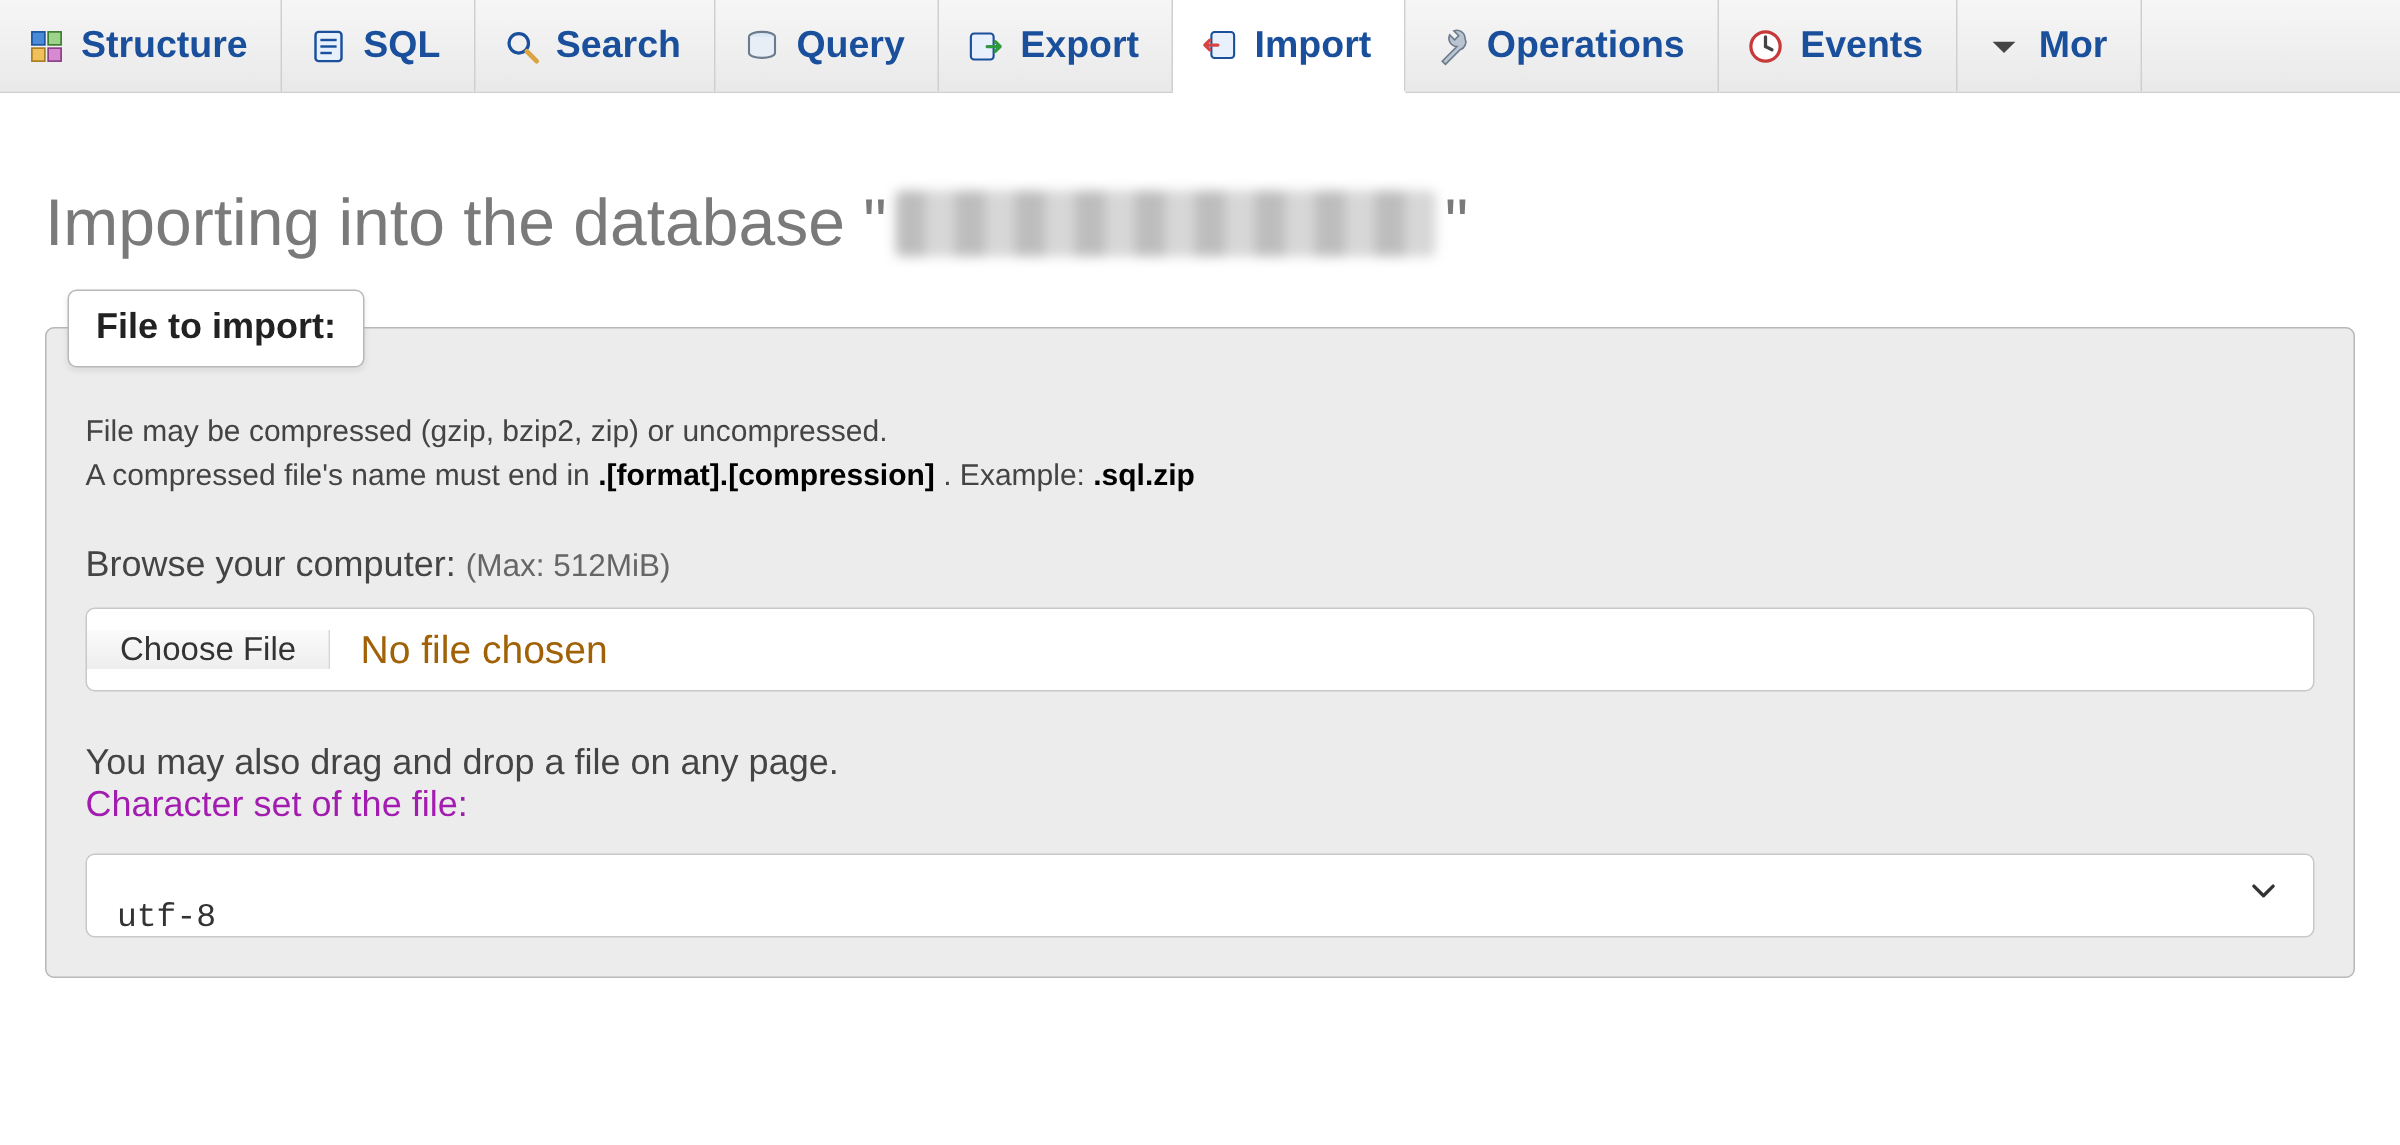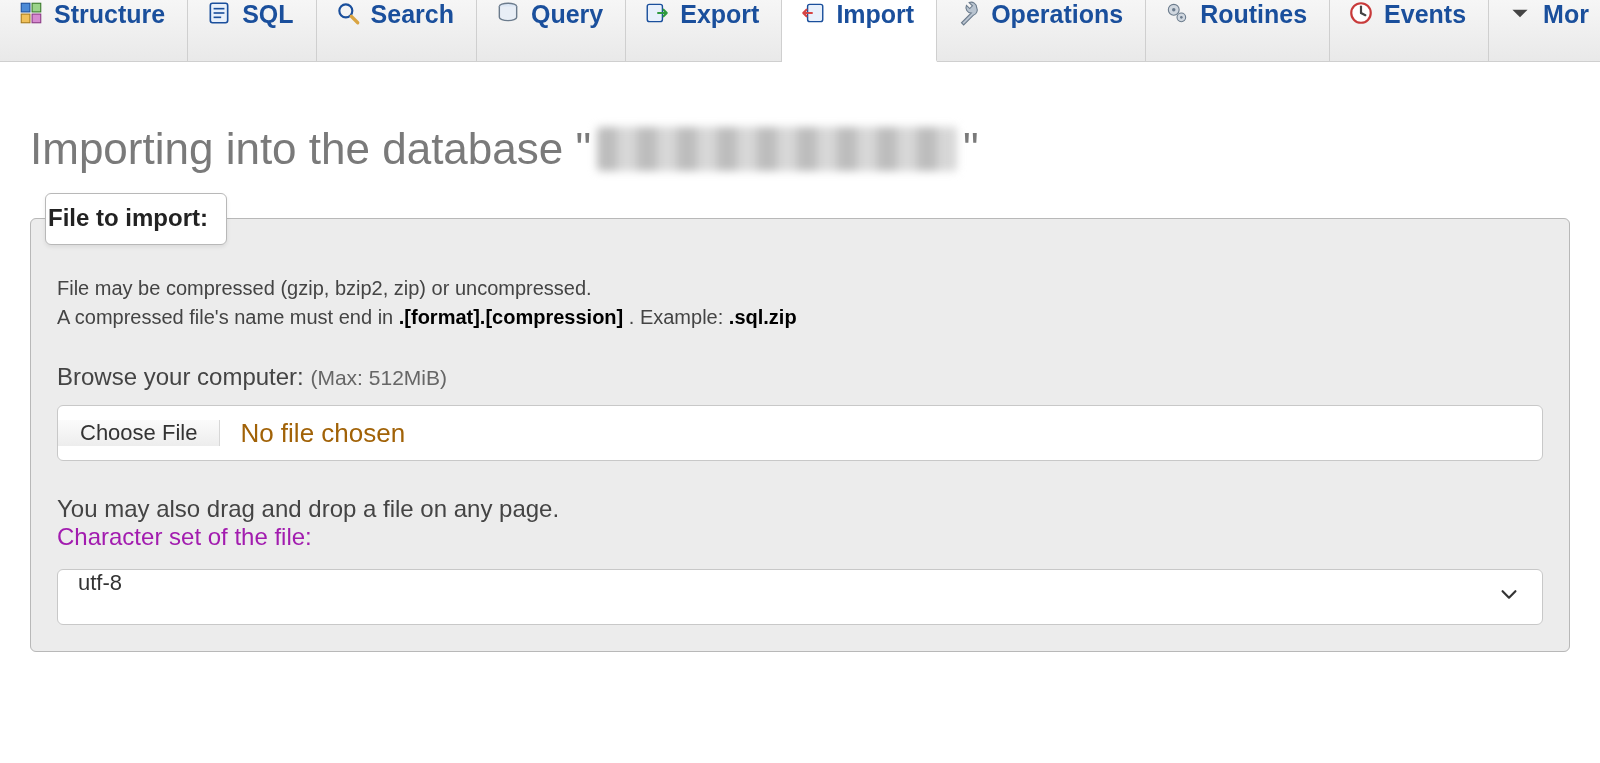--- a/index.html
+++ b/index.html
@@ -15,21 +15,21 @@
   
   .tabbar {
     display: flex;
     align-items: stretch;
     height: 62px;
     background: linear-gradient(#f6f6f6, #e9e9e9);
     border-bottom: 1px solid #cfcfcf;
   }
   .tab {
     display: flex;
-    align-items: flex-start;
+    align-items: center;
     gap: 10px;
     padding: 0 22px 0 18px;
     border-right: 1px solid #cfcfcf;
     font-size: 25px;
     font-weight: 700;
     color: #1a4f9c;
     cursor: pointer;
     white-space: nowrap;
   }
   .tab.active {
@@ -66,21 +66,21 @@
     border-radius: 6px;
     background: #ececec;
     padding: 58px 26px 26px 26px;
   }
   fieldset.file-to-import legend {
     position: absolute;
     top: -26px; left: 14px;
     background: #ffffff;
     border: 1px solid #b8b8b8;
     border-radius: 6px;
-    padding: 10px 18px 12px 2px;
+    padding: 10px 18px 12px 18px;
     font-size: 24px;
     font-weight: 700;
     color: #222;
     box-shadow: 0 2px 4px rgba(0,0,0,0.08);
   }
 
   .para {
     font-size: 20px;
     color: #444;
     margin-bottom: 6px;
@@ -123,25 +123,26 @@
 
   .drag-text { font-size: 24px; color: #444; }
 
   .charset-label { font-size: 24px; color: #a21caf; margin-bottom: 18px; }
   .charset-select {
     position: relative;
     background: #ffffff;
     border: 1px solid #c8c8c8;
     border-radius: 6px;
     height: 56px;
-    display: flex; align-items: flex-start;
+    display: flex; align-items: flex-end;
     padding: 0 20px;
     font-size: 22px;
     color: #333;
     cursor: pointer;
+    font-family: Liberation Mono, monospace;
   }
   .charset-select .chev {
     position: absolute; right: 22px; top: 50%; transform: translateY(-50%);
   }
 
   
   .chev svg { width: 22px; height: 22px; }
 </style>
 </head>
 <body>
@@ -214,31 +215,20 @@
 
   <div class="tab">
     <span class="icon">
       <svg viewBox="0 0 24 24">
           <path d="M20 7a5 5 0 0 0-6.9-4.6l3 3-2.5 2.5-3-3A5 5 0 0 0 15 12l-9 9 2 2 9-9a5 5 0 0 0 3-7z" fill="#b9c4d0" stroke="#6b7b8c" stroke-width="1"></path>
         </svg>
     </span>
     <span>Operations</span>
   </div>
 
-  <div class="tab">
-    <span class="icon">
-      <svg viewBox="0 0 24 24">
-          <circle cx="9" cy="9" r="5" fill="#d0d7df" stroke="#6b7b8c"></circle>
-          <circle cx="16" cy="16" r="4" fill="#d0d7df" stroke="#6b7b8c"></circle>
-          <circle cx="9" cy="9" r="1.6" fill="#6b7b8c"></circle>
-          <circle cx="16" cy="16" r="1.2" fill="#6b7b8c"></circle>
-        </svg>
-    </span>
-    <span>Routines</span>
-  </div>
 
   <div class="tab">
     <span class="icon">
       <svg viewBox="0 0 24 24">
           <circle cx="12" cy="12" r="9" fill="#fff" stroke="#c83a3a" stroke-width="2"></circle>
           <line x1="12" y1="12" x2="12" y2="6" stroke="#444" stroke-width="2" stroke-linecap="round"></line>
           <line x1="12" y1="12" x2="16" y2="14" stroke="#444" stroke-width="2" stroke-linecap="round"></line>
         </svg>
     </span>
     <span>Events</span>

